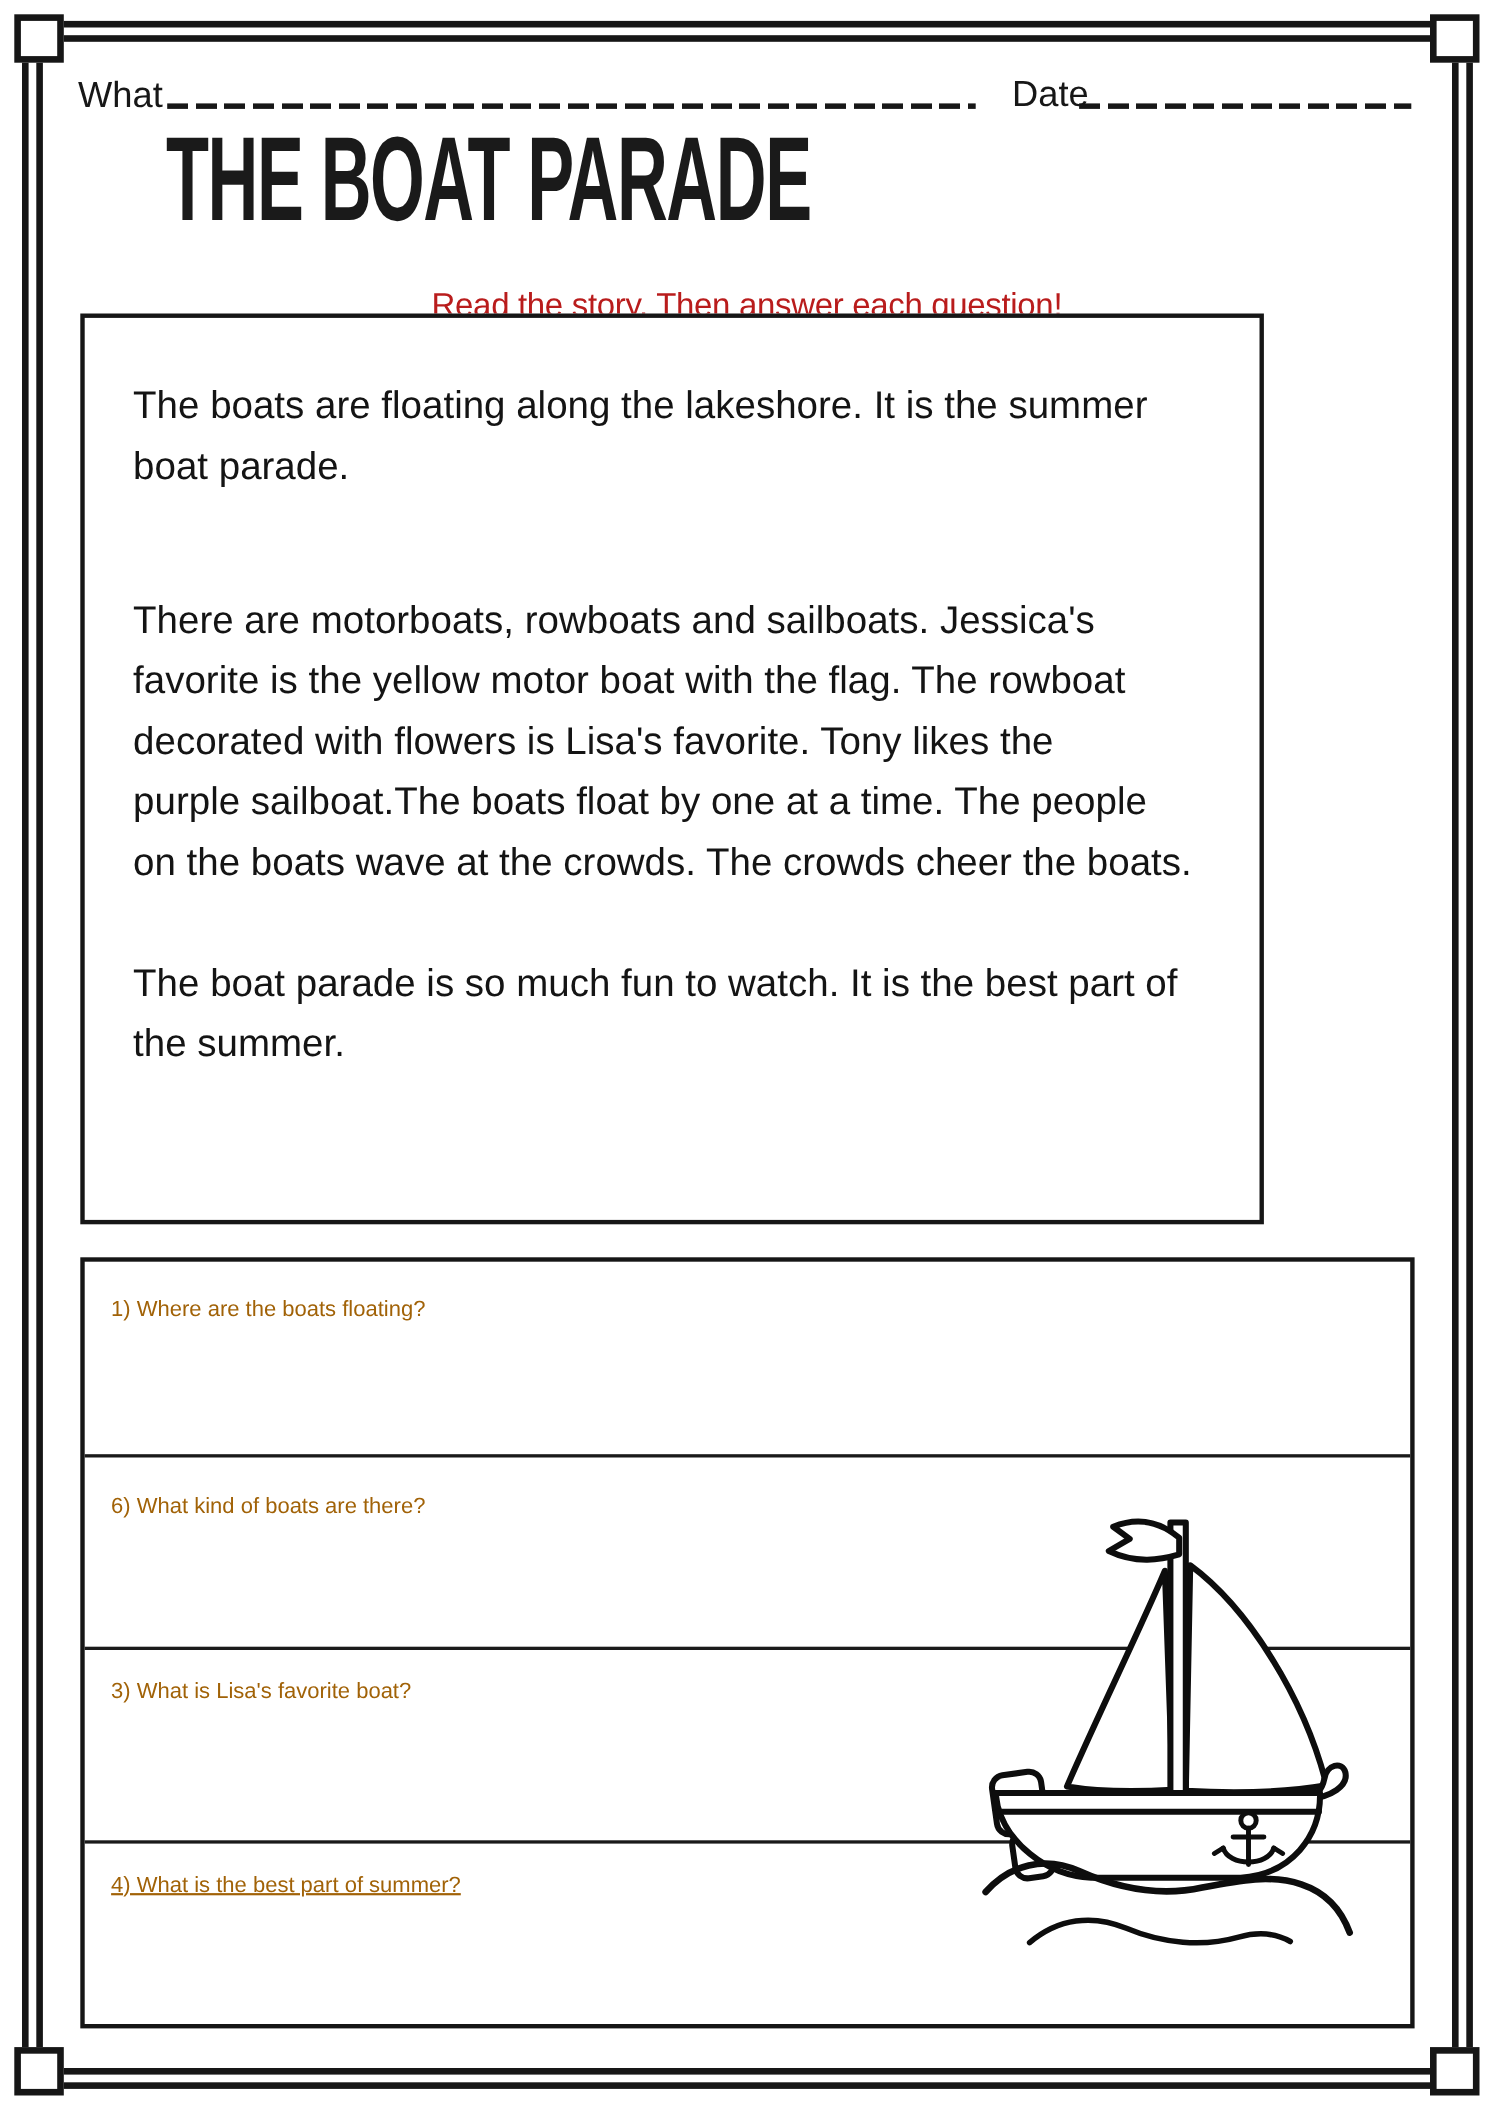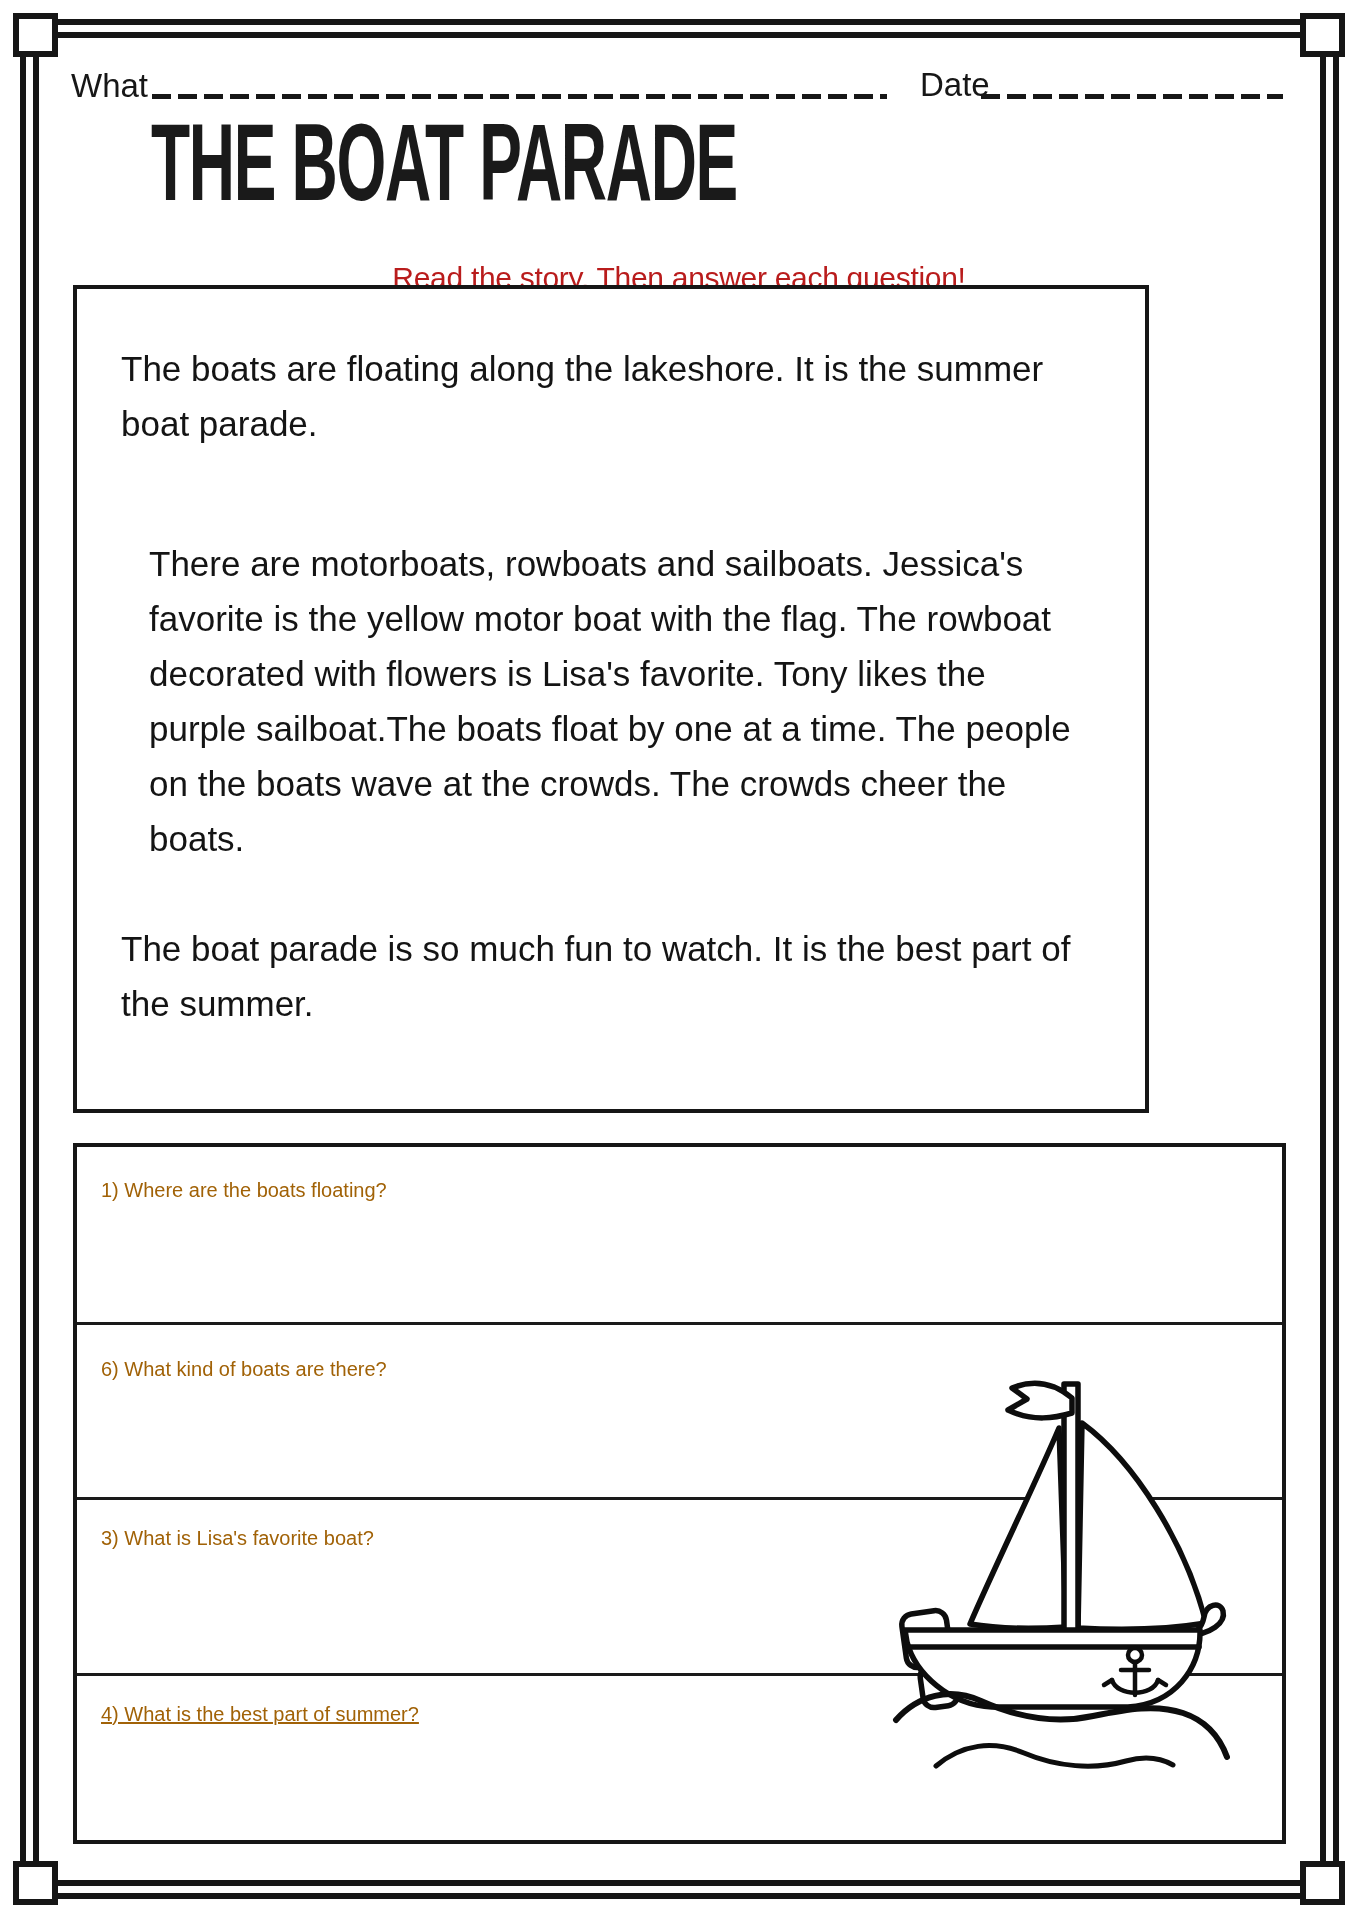--- a/index.html
+++ b/index.html
@@ -16,21 +16,21 @@
   .title span{display:inline-block;font-size:97px;font-weight:bold;letter-spacing:-2px;line-height:1;
       transform:scale(0.66,1.12);transform-origin:center top;color:#1a1a1a;}
   .subtitle{position:absolute;left:0;right:0;top:221px;text-align:center;font-size:30px;
       font-weight:500;letter-spacing:-0.3px;color:#b91c1c;margin-top:40px;}
   
   .story-box{position:absolute;left:73px;top:285px;width:1076px;height:828px;
       border:4px solid #161616;box-sizing:border-box;background:#ffffff;}
   .story-text{position:absolute;left:44px;right:36px;top:52px;font-size:35px;line-height:55px;
       color:#141414;}
   .story-text p{margin:0 0 85px 0;white-space:pre-line;}
-  .story-text p.p2{margin-bottom:55px;margin-left:28px;}
+  .story-text p.p2{margin-bottom:55px;}
   
   .questions-box{position:absolute;left:73px;top:1143px;width:1213px;height:701px;
       border:4px solid #161616;box-sizing:border-box;background:#ffffff;}
   .q-divider{position:absolute;left:0;right:0;height:3px;background:#1a1a1a;z-index:1;}
   .q-label{position:absolute;left:24px;font-size:20px;line-height:38px;color:#a16207;z-index:1;}
   .answer-space{position:absolute;left:8px;right:8px;z-index:0;}
   
   .boat{position:absolute;left:888px;top:1374px;width:364px;height:414px;z-index:2;}
 </style>
 </head>

